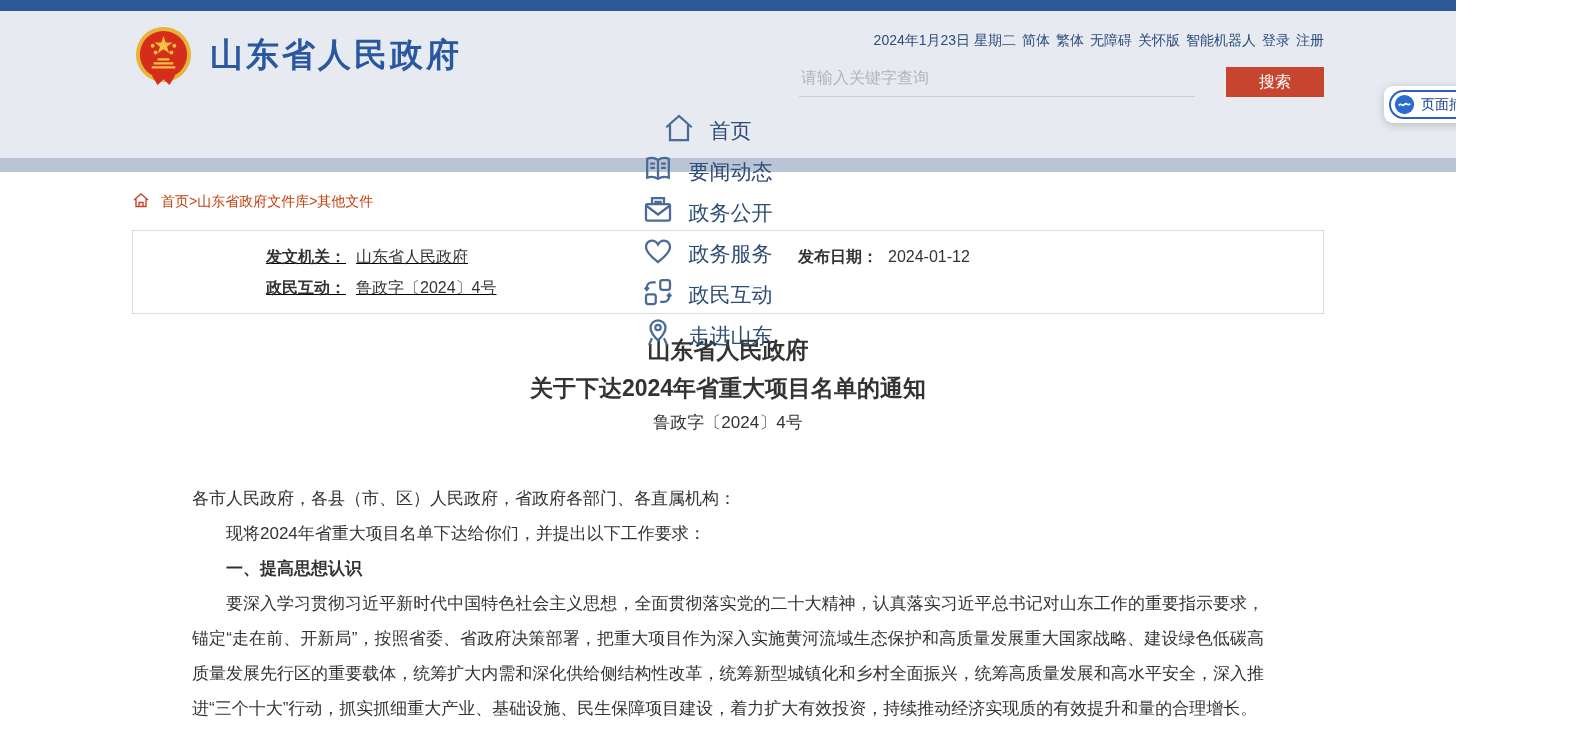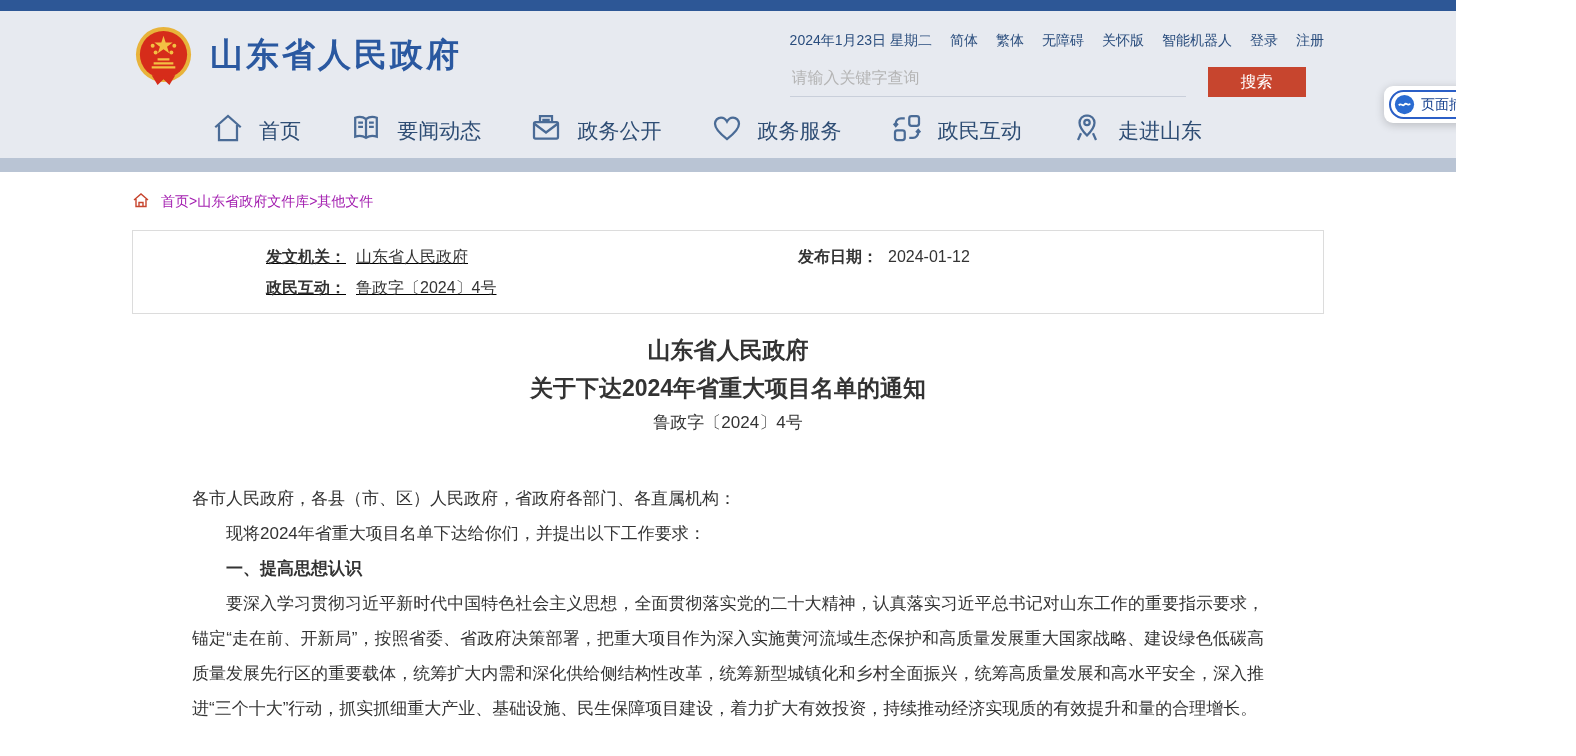--- a/index.html
+++ b/index.html
@@ -13,43 +13,43 @@
   
   .header { position:relative; height:147px; background:#e7eaf0; }
   .header-inner { position:relative; width:1192px; margin:0 auto; height:100%; }
 
   .brand { position:absolute; left:0; top:13px; display:flex; align-items:center; gap:15px; }
   .emblem { width:63px; height:63px; display:block; }
   .brand-title { font-size:33px; font-weight:bold; color:#2a58a0; letter-spacing:3px; line-height:1.1; }
   .brand-sub { font-size:16px; font-weight:bold; color:#2a58a0; letter-spacing:1px; margin-top:7px; }
 
   .top-right { position:absolute; top:21px; right:0; }
-  .top-links { display:flex; justify-content:flex-end; align-items:center; gap:18px;
+  .top-links { display:flex; justify-content:flex-end; align-items:center; gap:6px;
                font-size:14px; color:#2a4d7d; }
   .top-links span, .top-links a { color:#2a4d7d; text-decoration:none; cursor:pointer; }
   .top-links .date { cursor:default; }
   .search-row { margin-top:15px; display:flex; align-items:flex-end; }
   .search-input { width:396px; background:transparent; border:none; outline:none;
                   border-bottom:1px solid #c9cfda; font-size:16px; padding:4px 2px 9px;
                   color:#a16207; font-family:inherit; }
   .search-input::placeholder { color:#b5b5b5; }
-  .search-btn { margin-left:22px; width:98px; height:30px; background:#c7452e; color:#fff;
+  .search-btn { margin-left:31px; width:98px; height:30px; background:#c7452e; color:#fff;
                 font-size:16px; border:none; cursor:pointer; font-family:inherit; }
 
   .nav-row { position:absolute; top:99px; left:78px; width:992px;
-             display:flex; justify-content:space-between; align-items:center; }
+             display:flex; justify-content:space-between; align-items:center;flex-direction:column; }
   .nav-item { display:flex; align-items:center; gap:13px; font-size:21px; color:#2e4d74; cursor:pointer; }
   .nav-item svg { width:36px; height:36px; stroke:#4a6b96; fill:none; stroke-width:1.5; }
 
   .divider-strip { height:14px; background:#b9c4d4; }
 
   
   .main { width:1192px; margin:0 auto; }
   .breadcrumb { margin-top:20px; display:flex; align-items:center; gap:11px;
-                font-size:14px; color:#a21caf; }
+                font-size:14px; color:#c2410c; }
   .breadcrumb svg { width:18px; height:17px; stroke:#c7452e; fill:none; stroke-width:1.4; }
 
   .meta-box { margin-top:18px; border:1px solid #dcdcdc; background:#fff;
               padding:10px 0; display:flex; }
   .meta-col-left { margin-left:133px; width:532px;text-decoration:underline; }
   .meta-row { display:flex; font-size:16px; line-height:31px; color:#333; }
   .meta-label { font-weight:bold; white-space:pre; }
   .meta-value { margin-left:10px; }
 
   .doc-title { margin-top:17px; text-align:center; font-size:23px; font-weight:bold;

